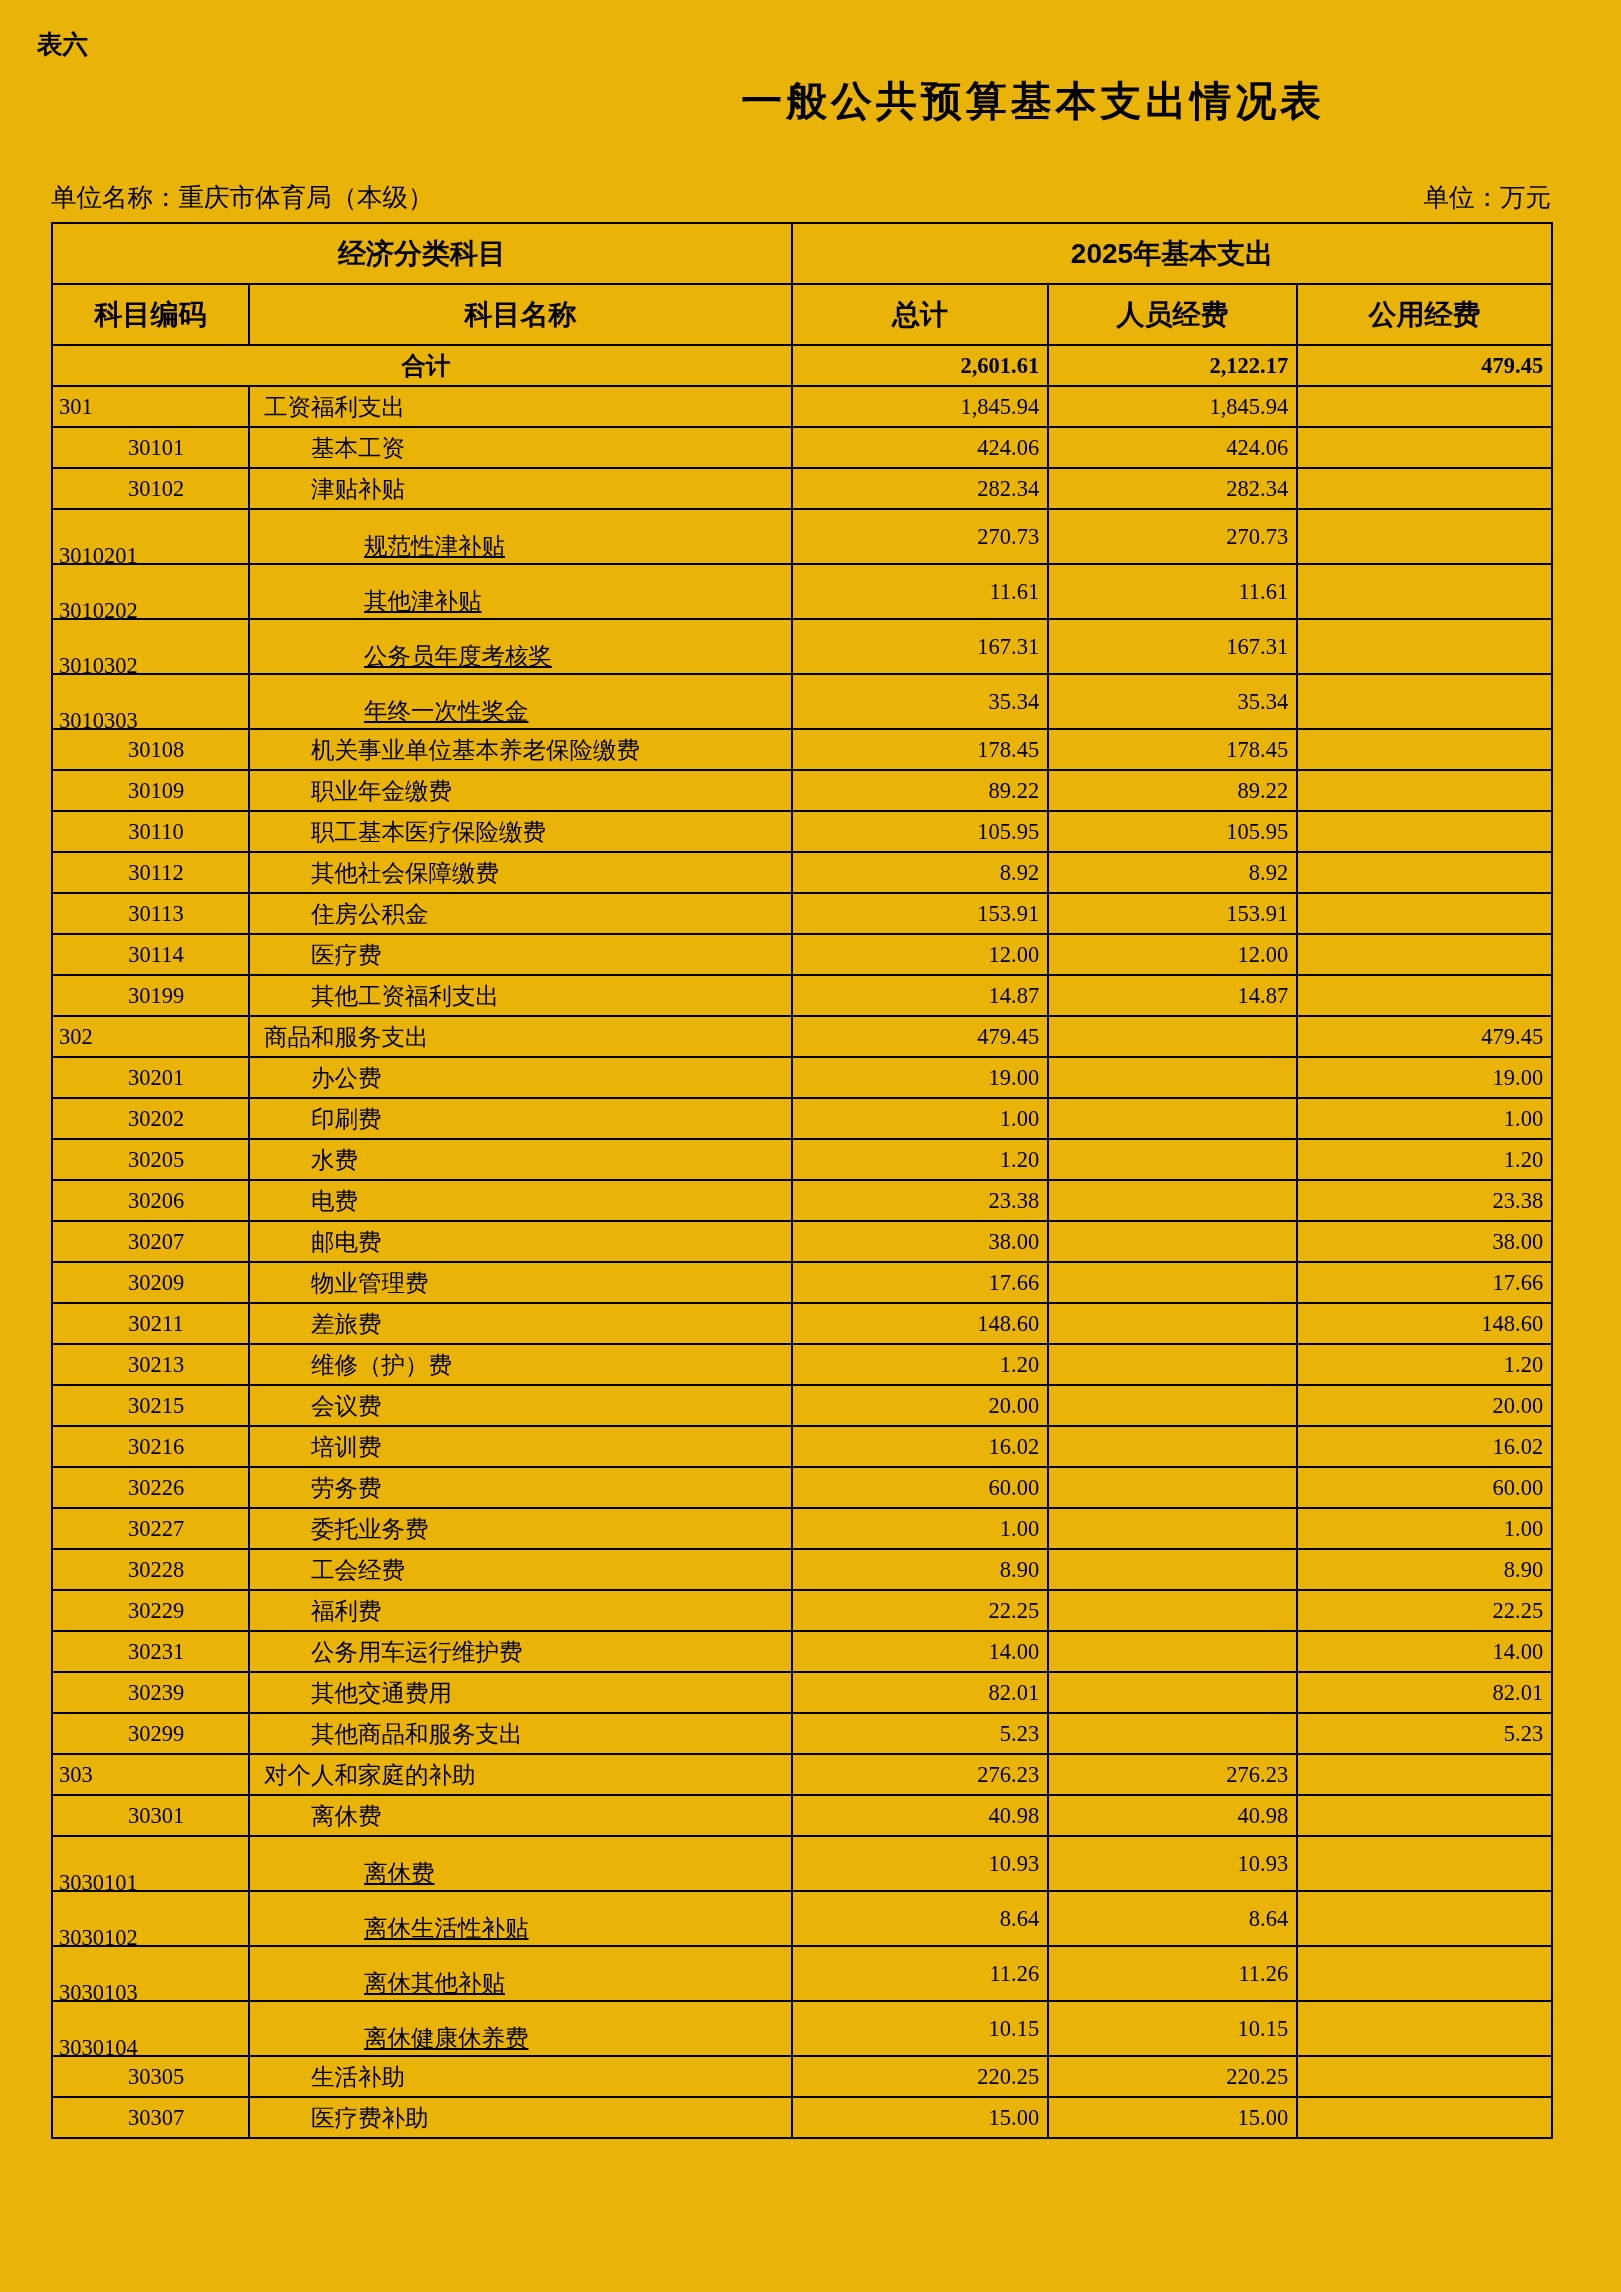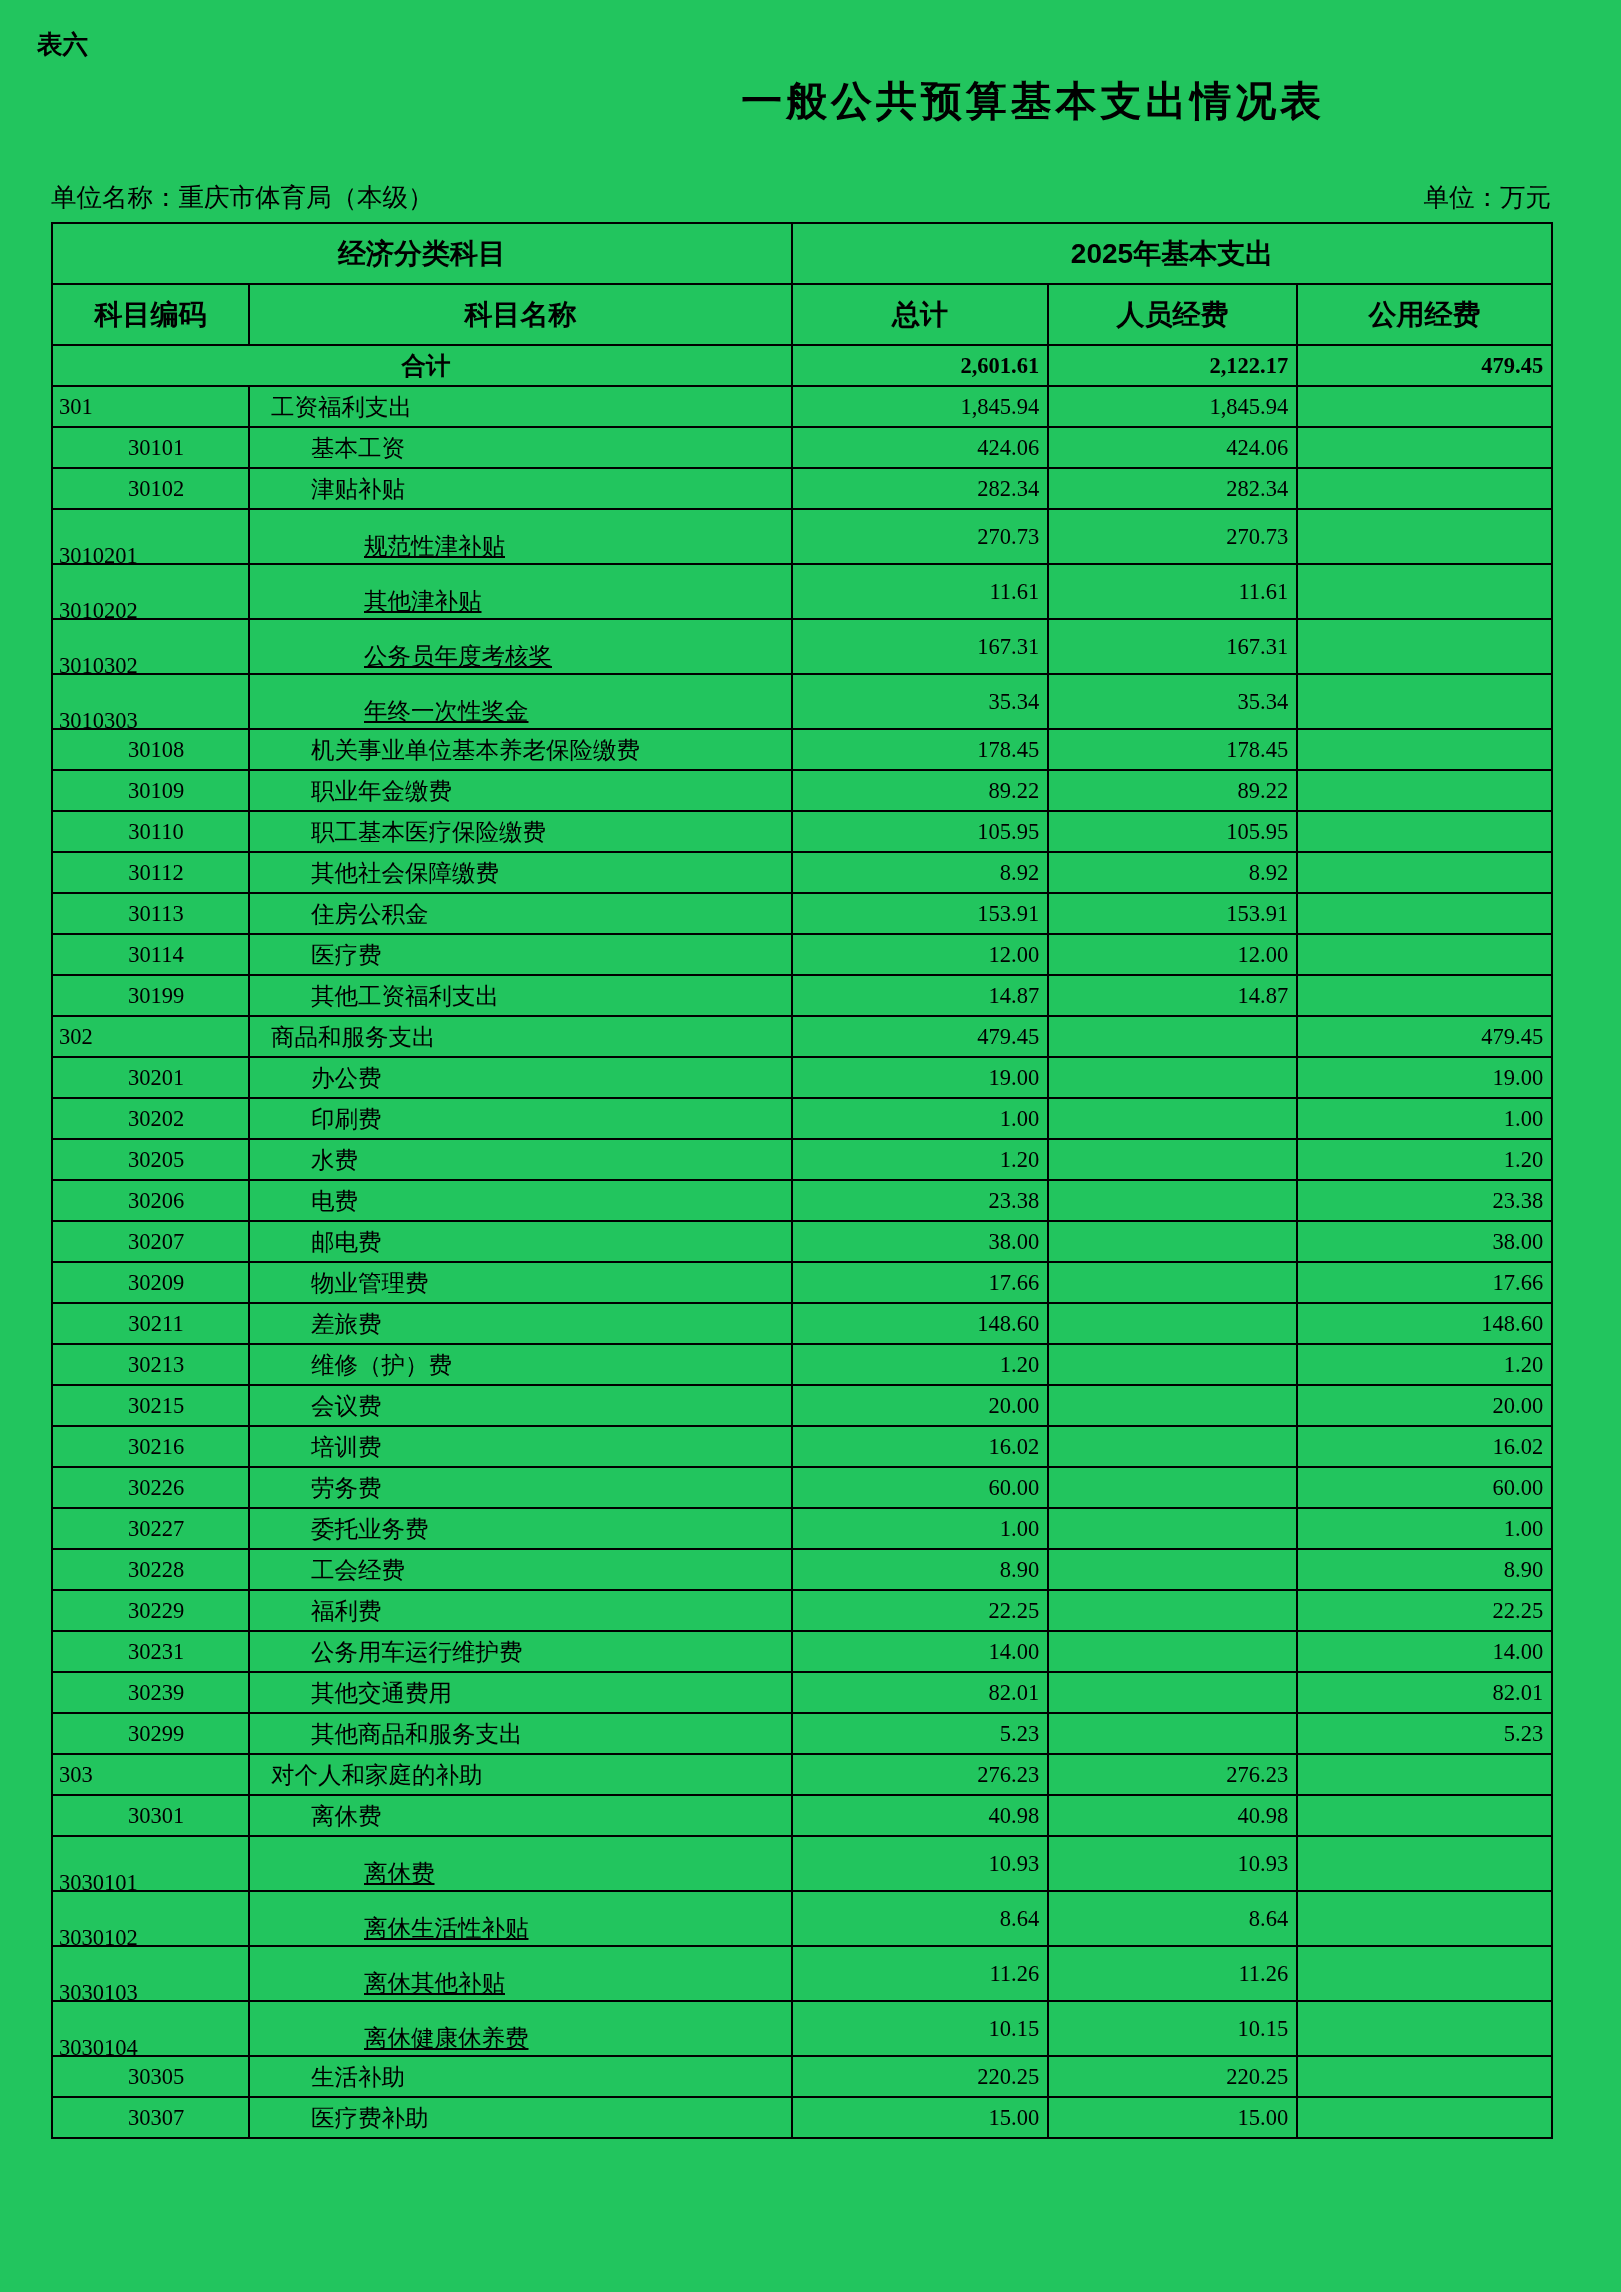--- a/index.html
+++ b/index.html
@@ -1,20 +1,20 @@
 <!DOCTYPE html>
 <html><head>
 <meta charset="utf-8">
 <style>
   html,body{margin:0;padding:0;background:#ffffff;}
   .page{
     position:relative;
     width:1621px;
     height:2293px;
-    background:#22c55e;
+    background:#eab308;
     color:#000;
     font-family:"Liberation Serif", serif;
     overflow:hidden;
   }
   .tag{
     position:absolute;
     left:37px; top:27.4px;
     font-family:"Liberation Sans", sans-serif;
     font-weight:bold;
     font-size:25.5px;
@@ -77,21 +77,21 @@
   tr.lvl3 td.code{position:relative;}
   tr.lvl3 td.code .code-float{
     position:absolute;
     left:5.9px;
     bottom:-4.9px;
     line-height:1;
     background:transparent;
   }
   td.name{
     font-size:23.5px;
-    padding-left:21px;
+    padding-left:14px;
     vertical-align:middle;
   }
   tr.lvl2 td.name{padding-left:61px;}
   tr.lvl3 td.name{padding-left:114px;vertical-align:top;padding-top:20px;text-decoration:underline;}
   td.num{
     font-size:22.5px;
     text-align:right;
     padding-right:7.8px;
     vertical-align:middle;
   }

